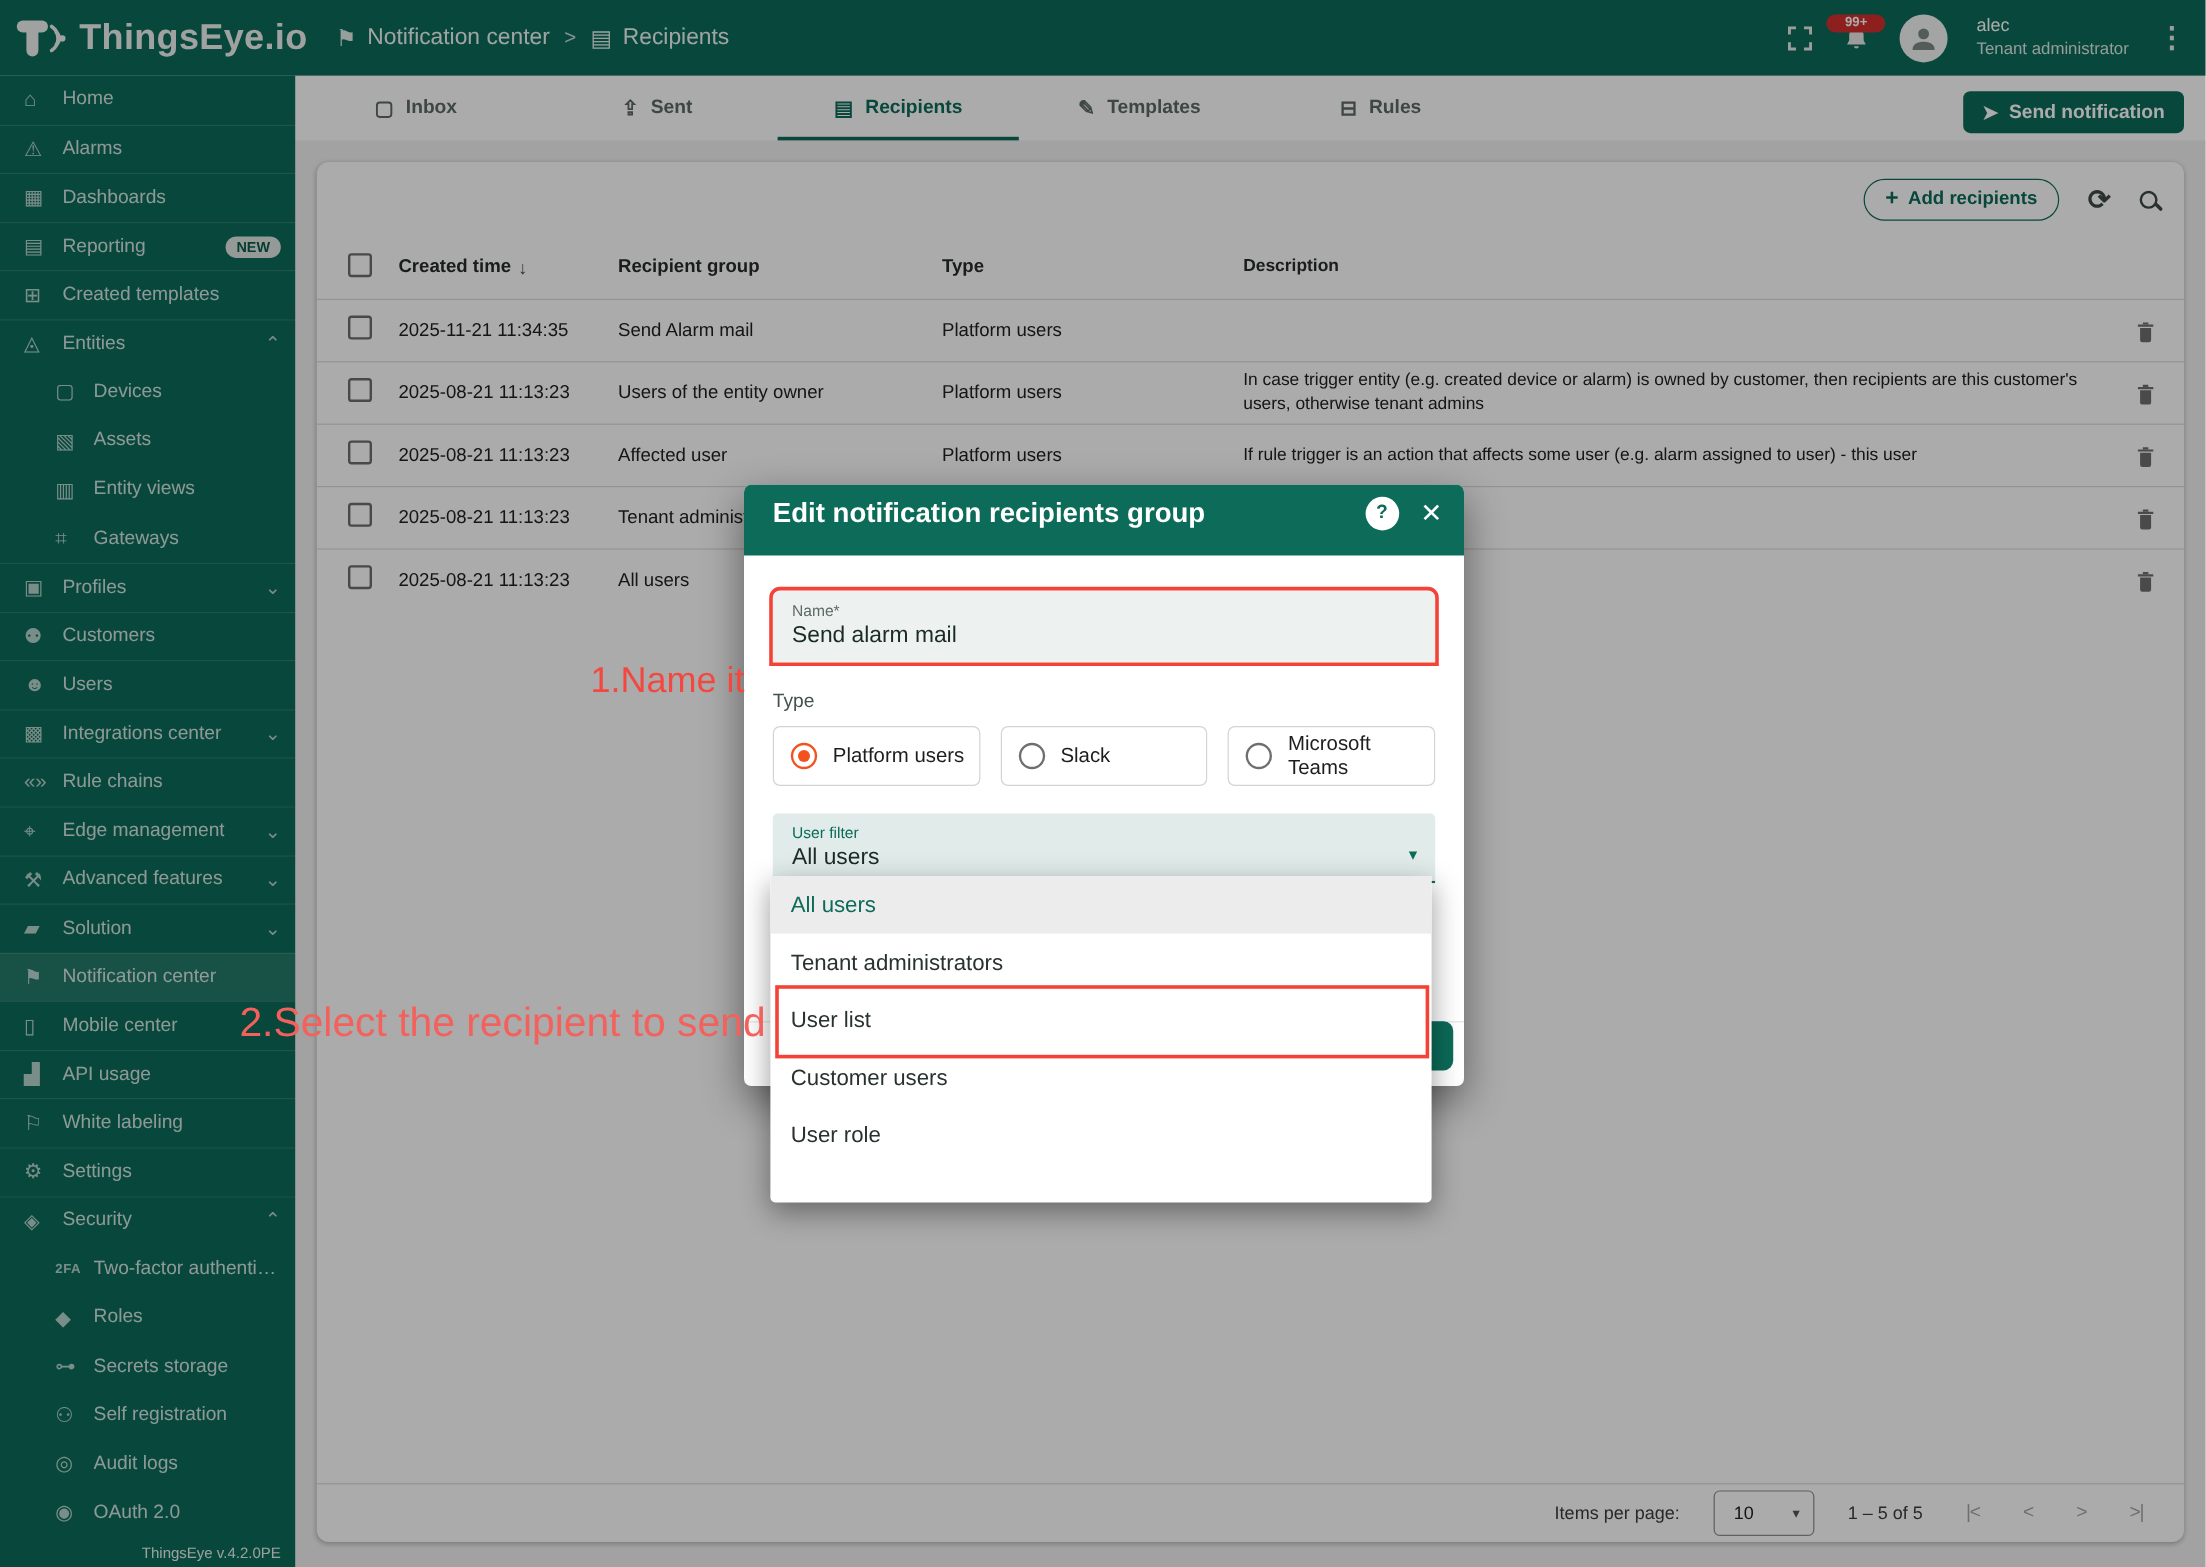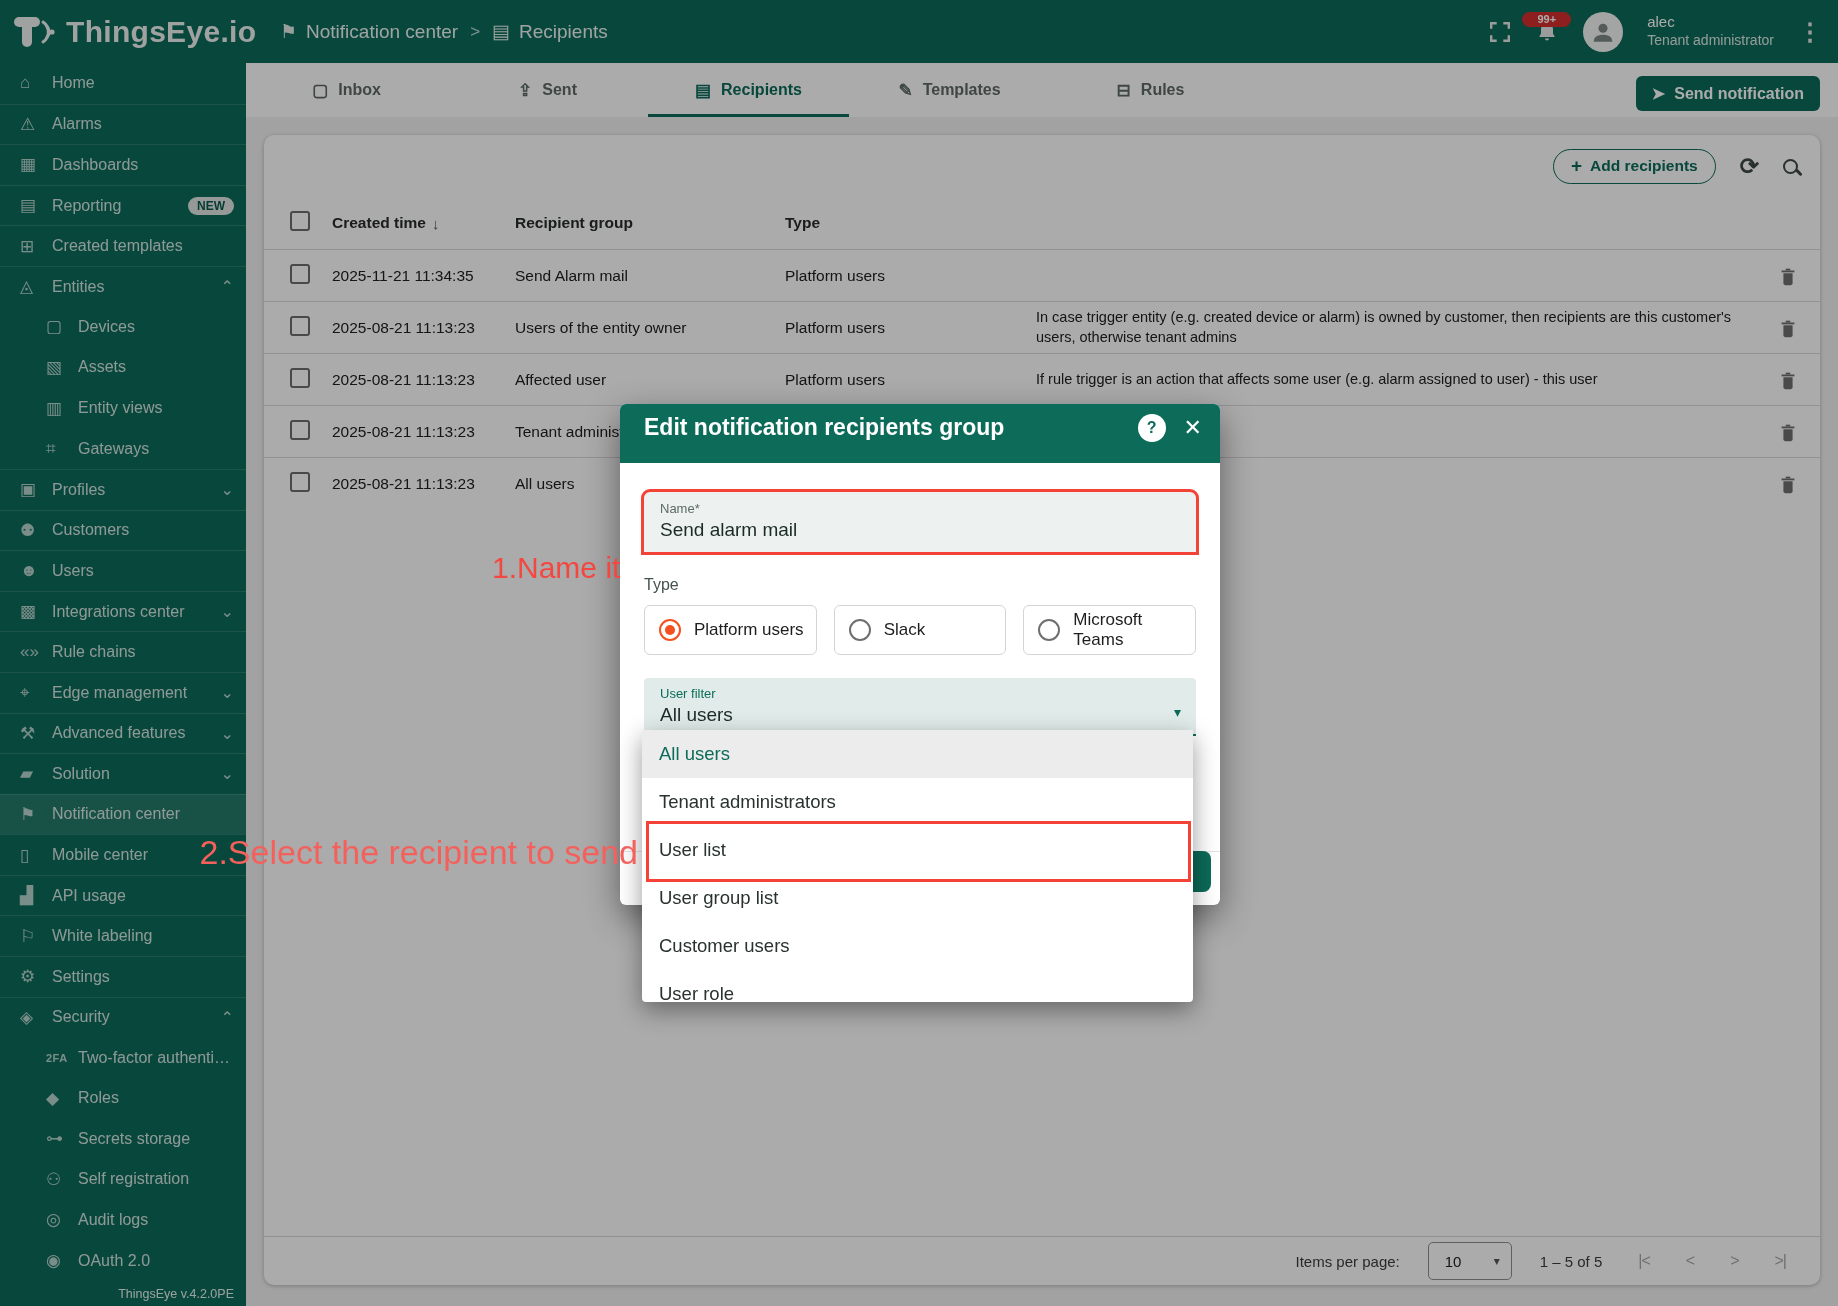--- a/index.html
+++ b/index.html
@@ -344,20 +344,21 @@
 
     <div class="table" id="table">
         <div class="trow thead">
           <div class="col-check"><span class="cbx"></span></div>
           <div class="col-time">
             <span>Created time</span>
             <span class="sort-arrow">↓</span>
           </div>
           <div class="col-group">Recipient group</div>
           <div class="col-type">Type</div>
+          <div class="col-desc">Description</div>
           <div class="col-act"></div>
         </div>
         <div class="trow">
           <div class="col-check"><span class="cbx"></span></div>
           <div class="col-time">2025-11-21 11:34:35</div>
           <div class="col-group">Send Alarm mail</div>
           <div class="col-type">Platform users</div>
           <div class="col-desc"></div>
           <div class="col-act">
             <span class="trash">
@@ -488,20 +489,19 @@
   </div>
   <div class="modal-footer">
     <button class="save-btn"></button>
   </div>
 </div>
 
 <div class="dropdown" id="dropdown">
     <div class="option selected">All users</div>
     <div class="option">Tenant administrators</div>
     <div class="option">User list</div>
-    <div class="option">User group list</div>
     <div class="option">Customer users</div>
     <div class="option">User role</div>
   </div>
 
 <div class="anno-text anno-1">1.Name it</div>
 <div class="anno-text anno-2">2.Select the recipient to send</div>
 <div class="anno-box"></div>
 
 </body></html>

